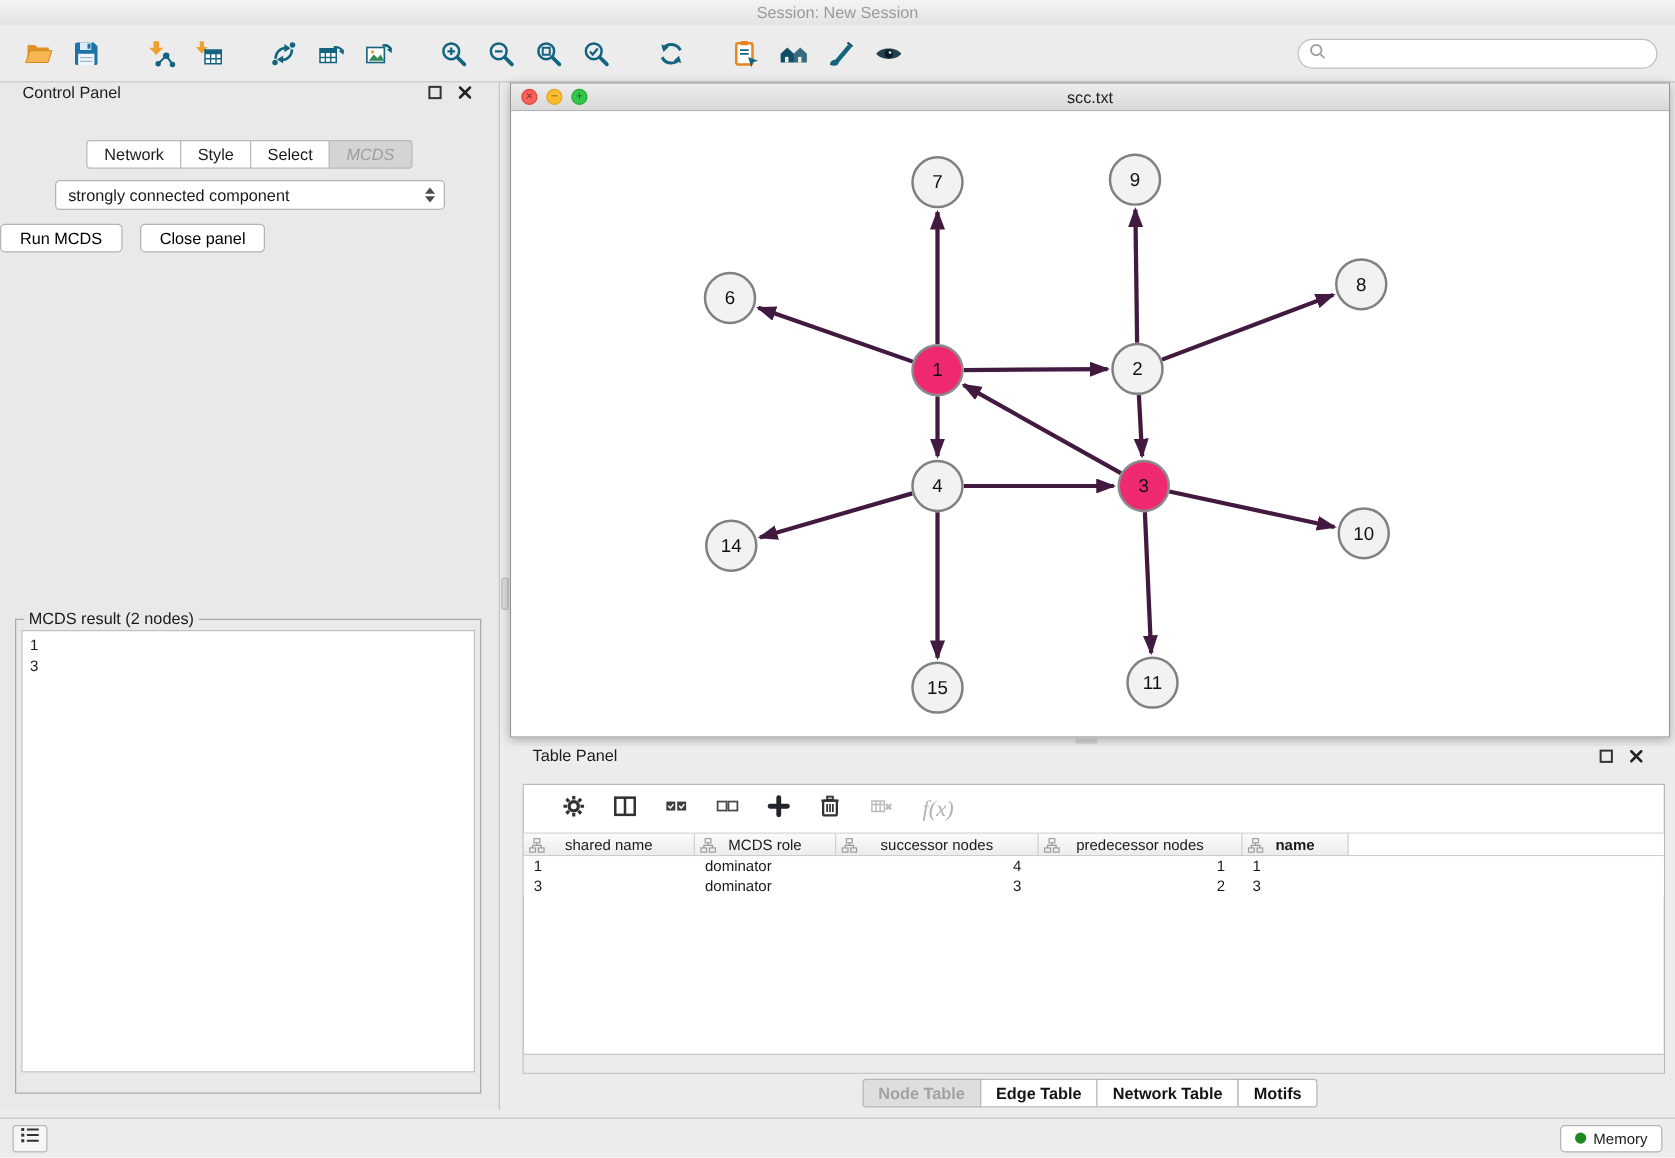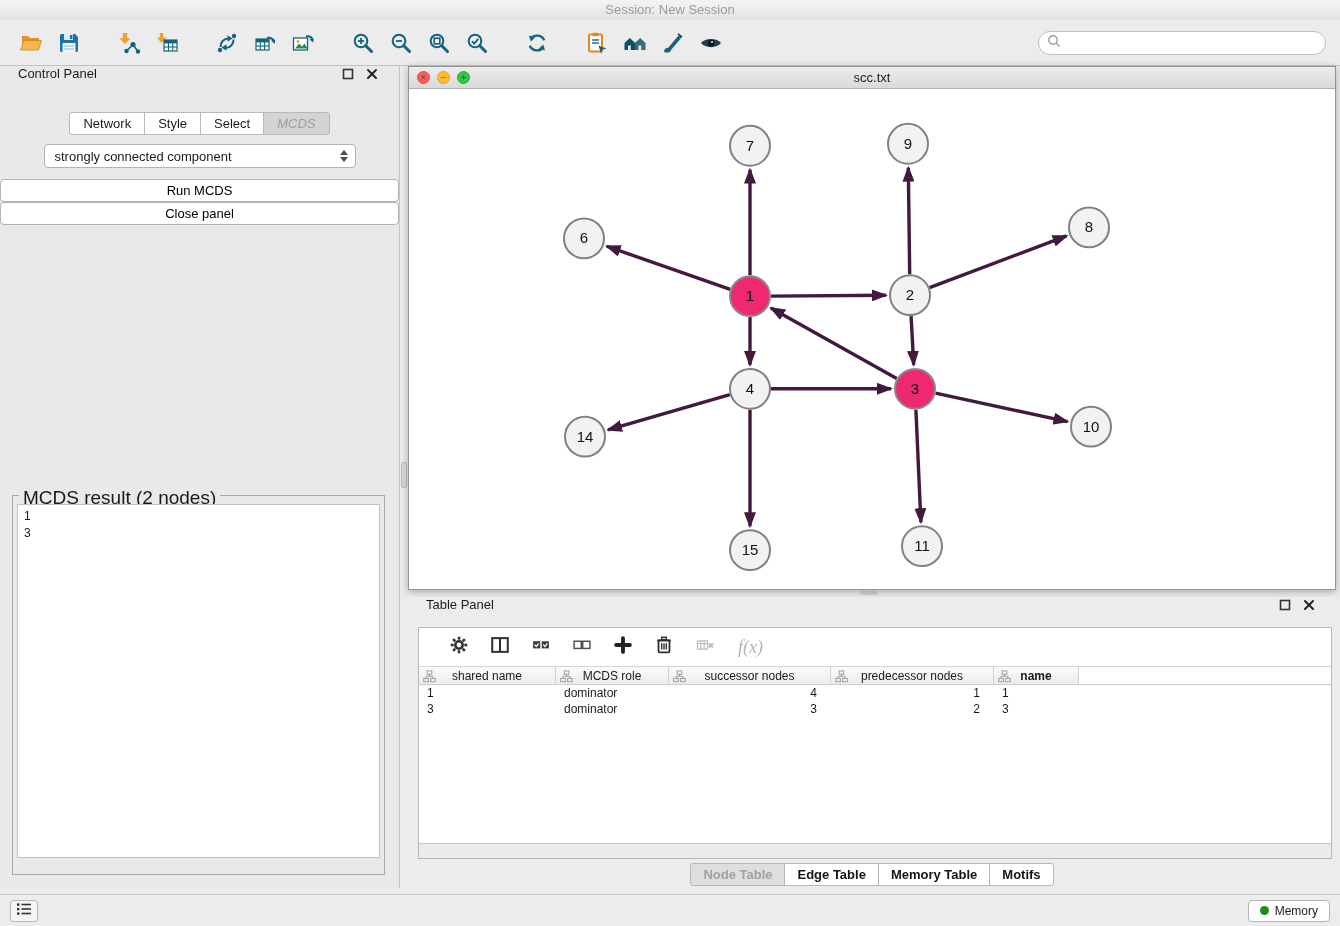--- a/index.html
+++ b/index.html
@@ -46,27 +46,27 @@
   .opt-label { text-align:center; font-size:13px; margin-top:25px; }
   .dropdown {
     width:312px; height:24px; margin:9px auto 0; background:#fff;
     border:1px solid #b3b3b3; border-radius:4px; display:flex; align-items:center;
     padding:0 7px 0 10px; font-size:13px;
   }
   .dd-arrows { margin-left:auto; display:flex; flex-direction:column; gap:2px; align-items:center; }
   .dd-arrows i { width:0; height:0; border-left:4px solid transparent; border-right:4px solid transparent; display:block; }
   .dd-up { border-bottom:5px solid #4c4c4c; }
   .dd-down { border-top:5px solid #4c4c4c; }
-  .cp-buttons { display:flex; justify-content:flex-start; gap:0; margin-top:11px;flex-direction:column; }
+  .cp-buttons { display:flex; justify-content:flex-start; gap:14px; margin-top:11px; }
   .btn { background:#fff; border:1px solid #b3b3b3; border-radius:4px; font-size:13px; padding:3px 15px; font-family:inherit; }
   .result-box {
     position:absolute; left:12px; top:429px; width:373px; height:380px;
     border:1px solid #a9a9a9; background:#e9e9e9;
   }
-  .result-legend { position:absolute; top:-9px; left:6px; background:#e9e9e9; padding:0 4px; font-size:19px;text-align:center; }
+  .result-legend { position:absolute; top:-9px; left:6px; background:#e9e9e9; padding:0 4px; font-size:13px;text-align:center; }
   .result-inner {
     position:absolute; left:4px; right:4px; top:8px; bottom:16px;
     background:#fff; border:1px solid #c2c2c2; font-size:12px;
     padding:3px 6px; line-height:17px; overflow:hidden;
   }
   
   .network-window {
     position:absolute; left:408px; top:66px; width:928px; height:524px;
     border:1px solid #949494; background:#fff; box-shadow:0 2px 8px rgba(0,0,0,0.28);
   }
@@ -591,21 +591,21 @@
             <div class="td-cell td-right" style="width: 162px;">3</div>
             <div class="td-cell td-right" style="width: 163px;">2</div>
             <div class="td-cell" style="width: 85px;">3</div>
           </div>
         </div>
       <div class="tp-hscroll"></div>
     </div>
     <div class="tp-tabs" id="tp-tabs">
         <div class="tp-tab active">Node Table</div>
         <div class="tp-tab">Edge Table</div>
-        <div class="tp-tab">Memory Table</div>
+        <div class="tp-tab">Network Table</div>
         <div class="tp-tab">Motifs</div>
       </div>
   </div>
 
   <div class="statusbar">
     <div class="sb-left-btn">
       <span><svg width="18" height="18" viewBox="0 0 18 18">
             <g stroke="#333" stroke-width="1.6">
               <line x1="6.5" y1="4.5" x2="16" y2="4.5"></line>
               <line x1="6.5" y1="9" x2="16" y2="9"></line>

